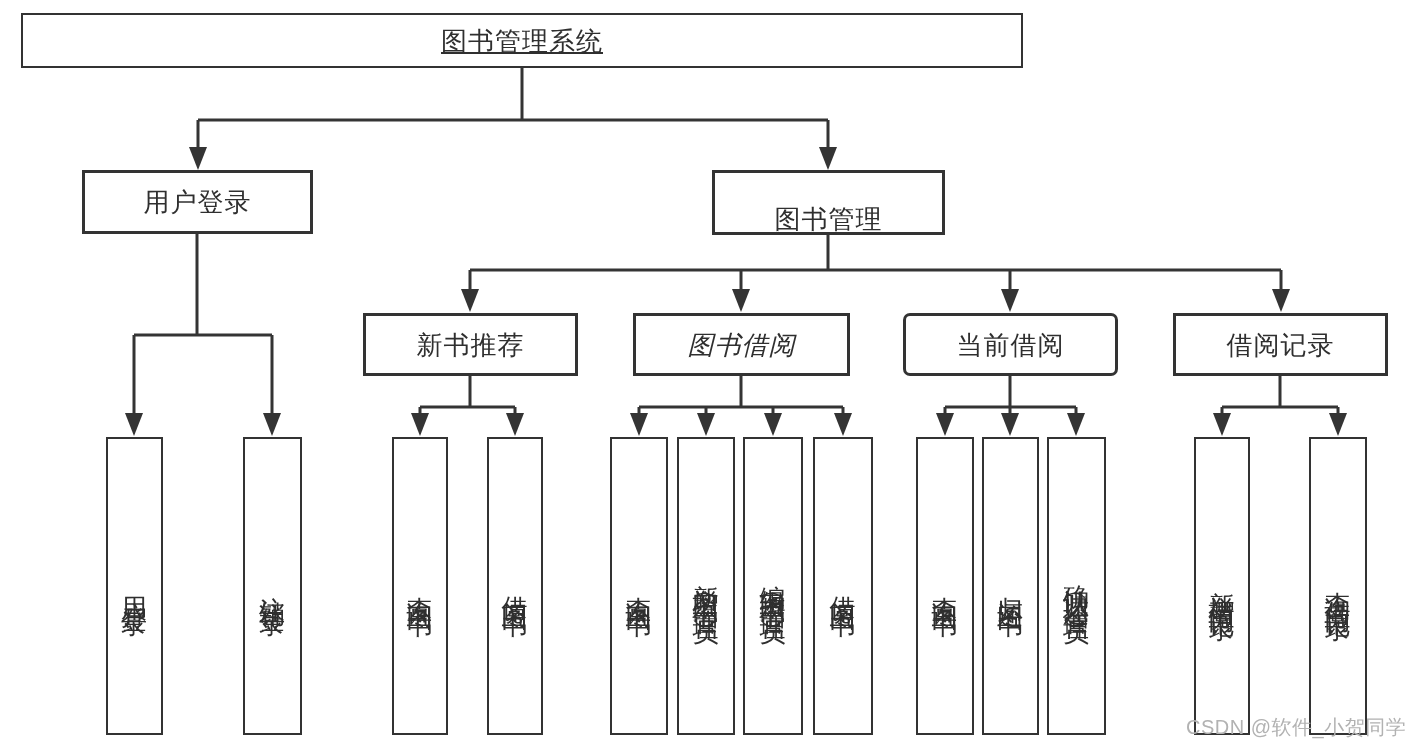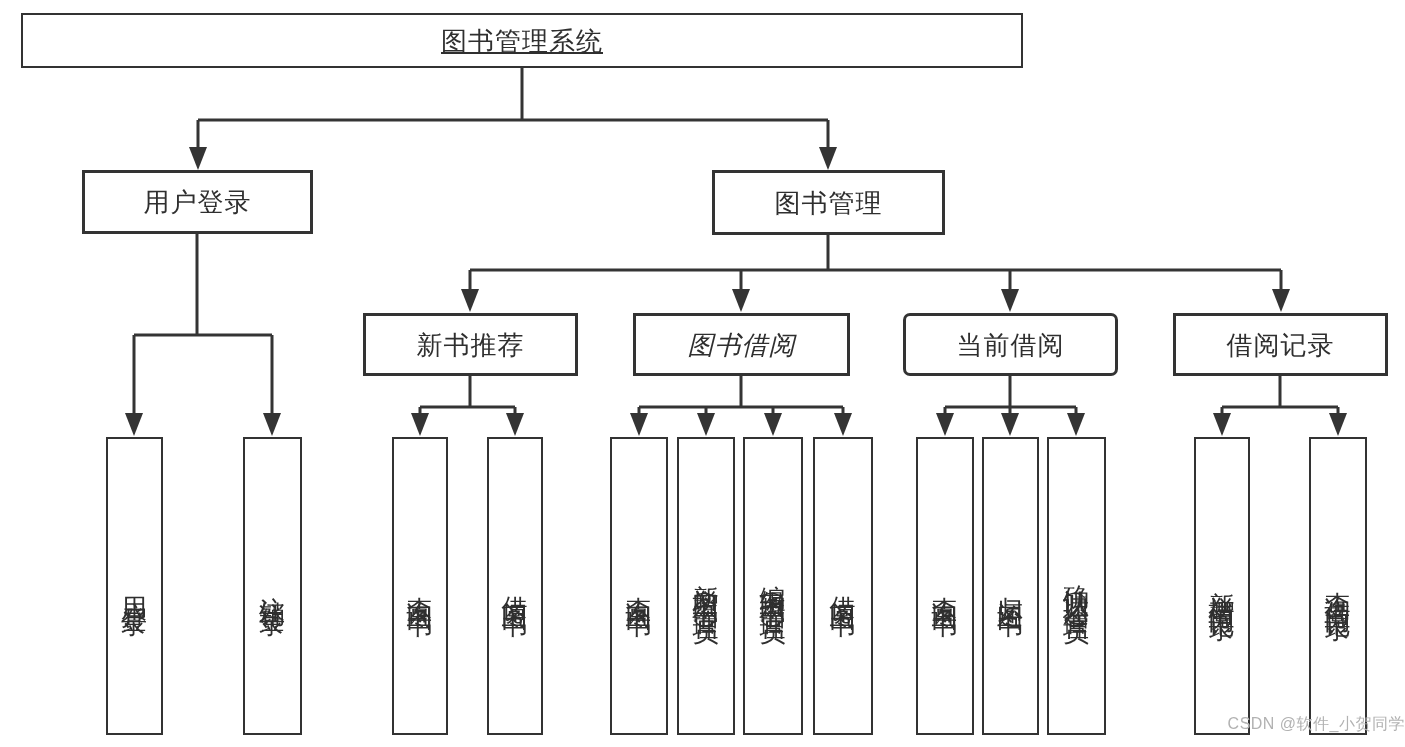--- a/index.html
+++ b/index.html
@@ -55,21 +55,21 @@
     font-size: 26px;
     line-height: 1;
     white-space: nowrap;
   }
   .watermark {
     position: absolute;
     left: 1186px;
     top: 714px;
     width: 219px;
     text-align: right;
-    font-size: 16px;
+    font-size: 20px;
     letter-spacing: 0.5px;
     color: #b2b2b2;
     z-index: 3;
     white-space: nowrap;
   }
 </style>
 </head>
 <body>
 
 <div class="canvas">
@@ -114,21 +114,21 @@
     </g>
   </svg>
 
   <div class="node root" style="left:21px; top:13px; width:1002px; height:55px;text-decoration:underline;">
     <span class="lbl">图书管理系统</span>
   </div>
 
   <div class="node" style="left:82px; top:170px; width:231px; height:64px;">
     <span class="lbl">用户登录</span>
   </div>
-  <div class="node" style="left:712px; top:170px; width:233px; height:65px;">
+  <div class="node" style="left:712px; top:170px; width:233px; height:65px;align-items:flex-end;">
     <span class="lbl">图书管理</span>
   </div>
 
   <div class="node" style="left:363px; top:313px; width:215px; height:63px;">
     <span class="lbl">新书推荐</span>
   </div>
   <div class="node" style="left:633px; top:313px; width:217px; height:63px;font-style:italic;">
     <span class="lbl">图书借阅</span>
   </div>
   <div class="node" style="left:903px; top:313px; width:215px; height:63px;border-radius:7px;">

